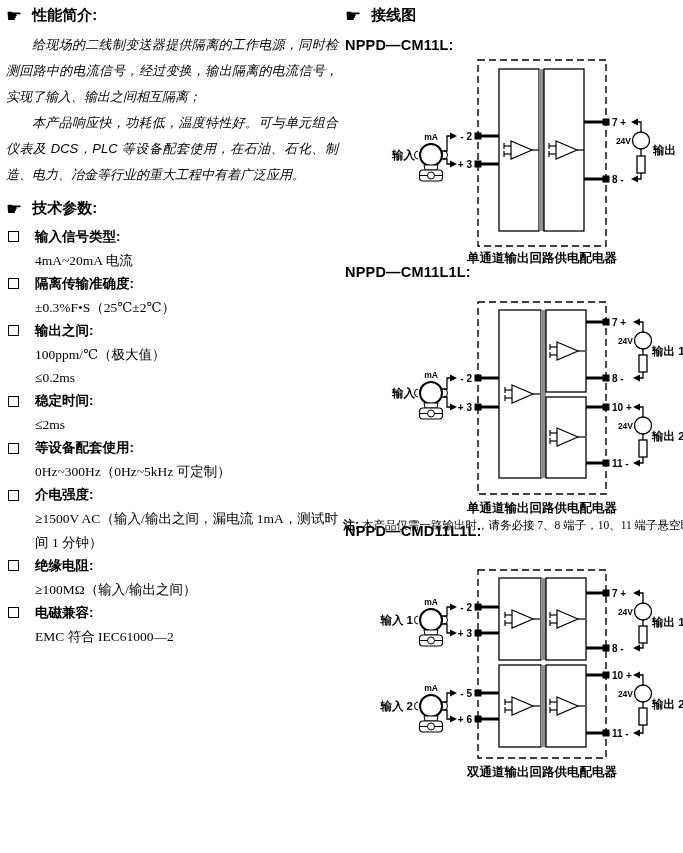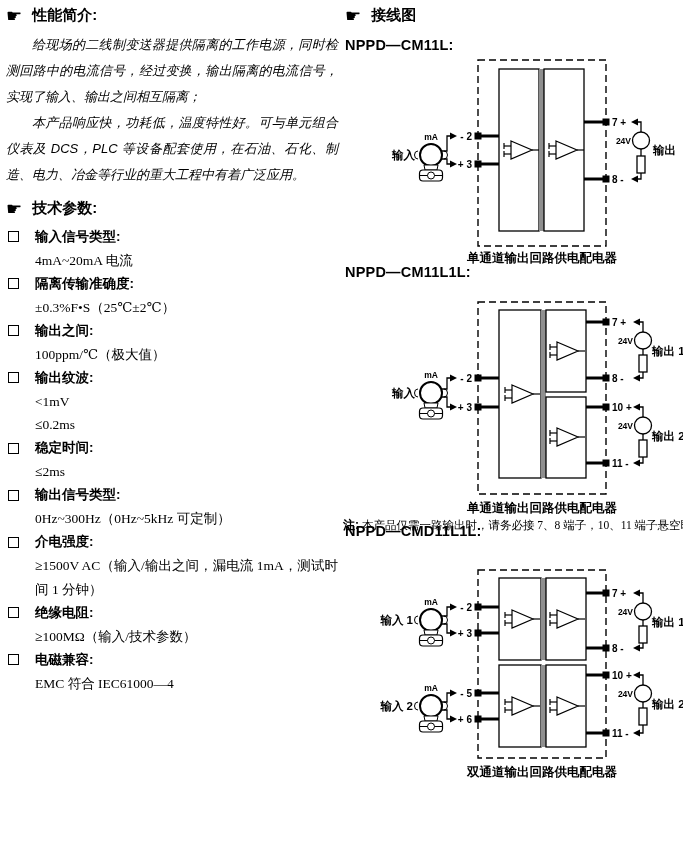--- a/index.html
+++ b/index.html
@@ -108,63 +108,56 @@
         <div class="pvalue">±0.3%F•S（25℃±2℃）</div>
       </div>
       <div class="pitem">
         <div class="plabel-row">
             <span class="cbx"></span>
             <span class="plabel">输出之间:</span>
           </div>
         <div class="pvalue">100ppm/℃（极大值）</div>
       </div>
       <div class="pitem">
-        <div class="plabel-row">
-            <span class="cbx"></span>
-            <span class="plabel">输出纹波:</span>
-          </div>
-        <div class="pvalue">&lt;1mV</div>
-      </div>
-      <div class="pitem">
         <div class="pvalue">≤0.2ms</div>
       </div>
       <div class="pitem">
         <div class="plabel-row">
             <span class="cbx"></span>
             <span class="plabel">稳定时间:</span>
           </div>
         <div class="pvalue">≤2ms</div>
       </div>
       <div class="pitem">
         <div class="plabel-row">
             <span class="cbx"></span>
-            <span class="plabel">输出信号类型:</span>
+            <span class="plabel">等设备配套使用:</span>
           </div>
         <div class="pvalue">0Hz~300Hz（0Hz~5kHz 可定制）</div>
       </div>
       <div class="pitem">
         <div class="plabel-row">
             <span class="cbx"></span>
             <span class="plabel">介电强度:</span>
           </div>
         <div class="pvalue">≥1500V AC（输入/输出之间，漏电流 1mA，测试时间 1 分钟）</div>
       </div>
       <div class="pitem">
         <div class="plabel-row">
             <span class="cbx"></span>
             <span class="plabel">绝缘电阻:</span>
           </div>
-        <div class="pvalue">≥100MΩ（输入/技术参数）</div>
+        <div class="pvalue">≥100MΩ（输入/输出之间）</div>
       </div>
       <div class="pitem">
         <div class="plabel-row">
             <span class="cbx"></span>
             <span class="plabel">电磁兼容:</span>
           </div>
-        <div class="pvalue">EMC 符合 IEC61000—4</div>
+        <div class="pvalue">EMC 符合 IEC61000—2</div>
       </div>
     </div>
   </div>
 
   <div class="col-right">
 
     <div class="sec-head wiring-head">
       <span class="hand">☛</span>
       <span>接线图</span>
     </div>

